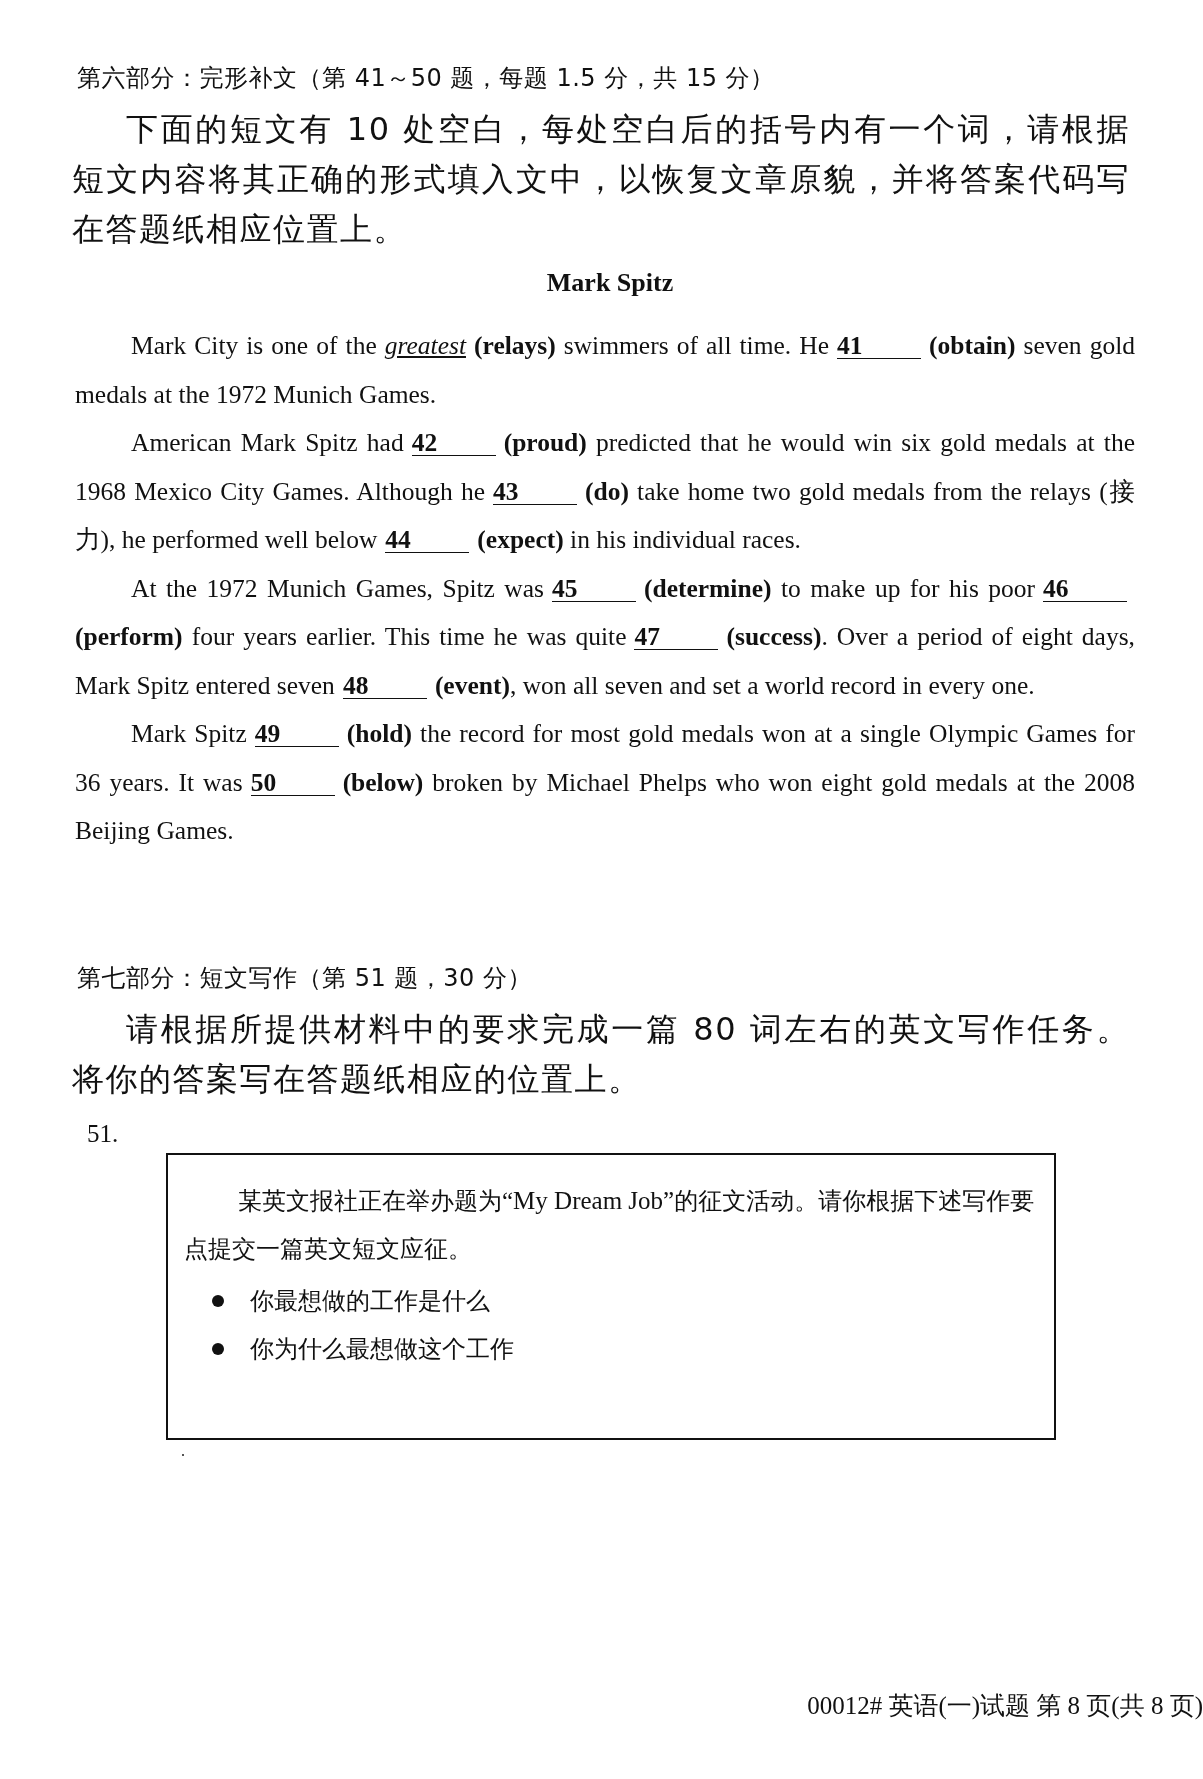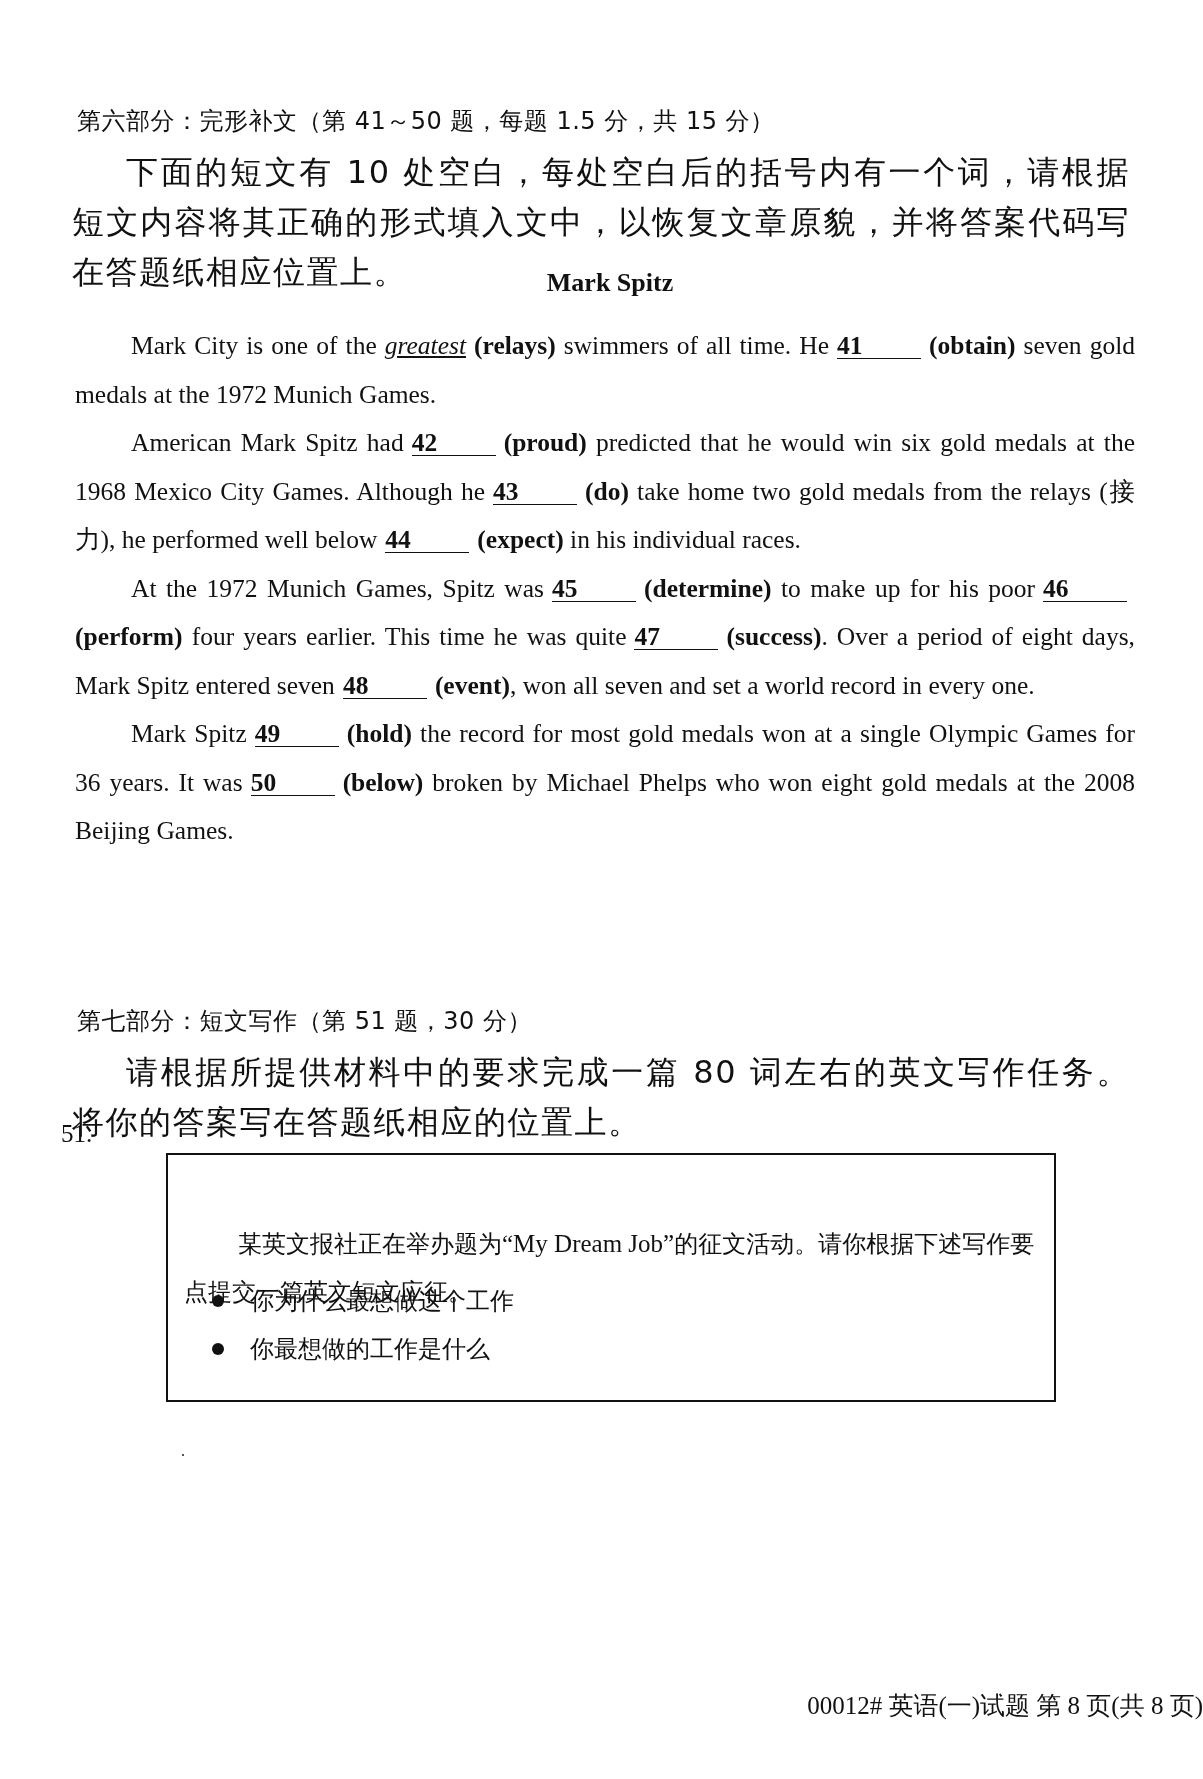--- a/index.html
+++ b/index.html
@@ -16,21 +16,20 @@
       font-family: "Liberation Serif", "DejaVu Serif", serif;
     }
     .page {
       position: absolute;
       left: 0; top: 0;
       width: 1203px;
       height: 1779px;
     }
     .zh {
       font-family: "DejaVu Sans", "Liberation Sans", sans-serif;
-      margin-top: 43px;
     }
     .section-heading {
       position: absolute;
       left: 77px;
       font-size: 24px;
       line-height: 32px;
       letter-spacing: 0.5px;
       white-space: nowrap;
     }
     .instruction {
@@ -79,31 +78,31 @@
     }
     .hint {
       font-weight: bold;
     }
     .model-word {
       font-style: italic;
       text-decoration: underline;
     }
     .q-number {
       position: absolute;
-      left: 61px;
+      left: 87px;
       top: 1118px;
       font-size: 25px;
       line-height: 32px;
     }
     .task-box {
       position: absolute;
       left: 166px;
       top: 1153px;
       width: 890px;
-      height: 249px;
+      height: 287px;
       border: 2px solid #111;
       box-sizing: border-box;
     }
     .task-intro {
       position: absolute;
       left: 16px;
       top: 22px;
       width: 856px;
       font-size: 24px;
       line-height: 48px;
@@ -185,25 +184,25 @@
 
   <div class="instruction zh" style="top: 1004px;">请根据所提供材料中的要求完成一篇 80 词左右的英文写作任务。将你的答案写在答题纸相应的位置上。</div>
 
   <div class="q-number">51.</div>
 
   <div class="task-box">
     <div class="task-intro zh"><span>某英文报社正在举办题为</span><span class="en">“My Dream Job”</span><span>的征文活动。请你根据下述写作要点提交一篇英文短文应征。</span></div>
     <ul class="task-bullets zh">
       <li>
         <span class="bullet-dot"></span>
-        <span>你为什么最想做这个工作</span>
+        <span>你最想做的工作是什么</span>
       </li>
       <li>
         <span class="bullet-dot"></span>
-        <span>你最想做的工作是什么</span>
+        <span>你为什么最想做这个工作</span>
       </li>
     </ul>
   </div>
 
   <div class="stray-dot"></div>
 
   <div class="footer">
     <span class="footer-inner">00012# 英语(一)试题 第 8 页(共 8 页)</span>
   </div>
 

